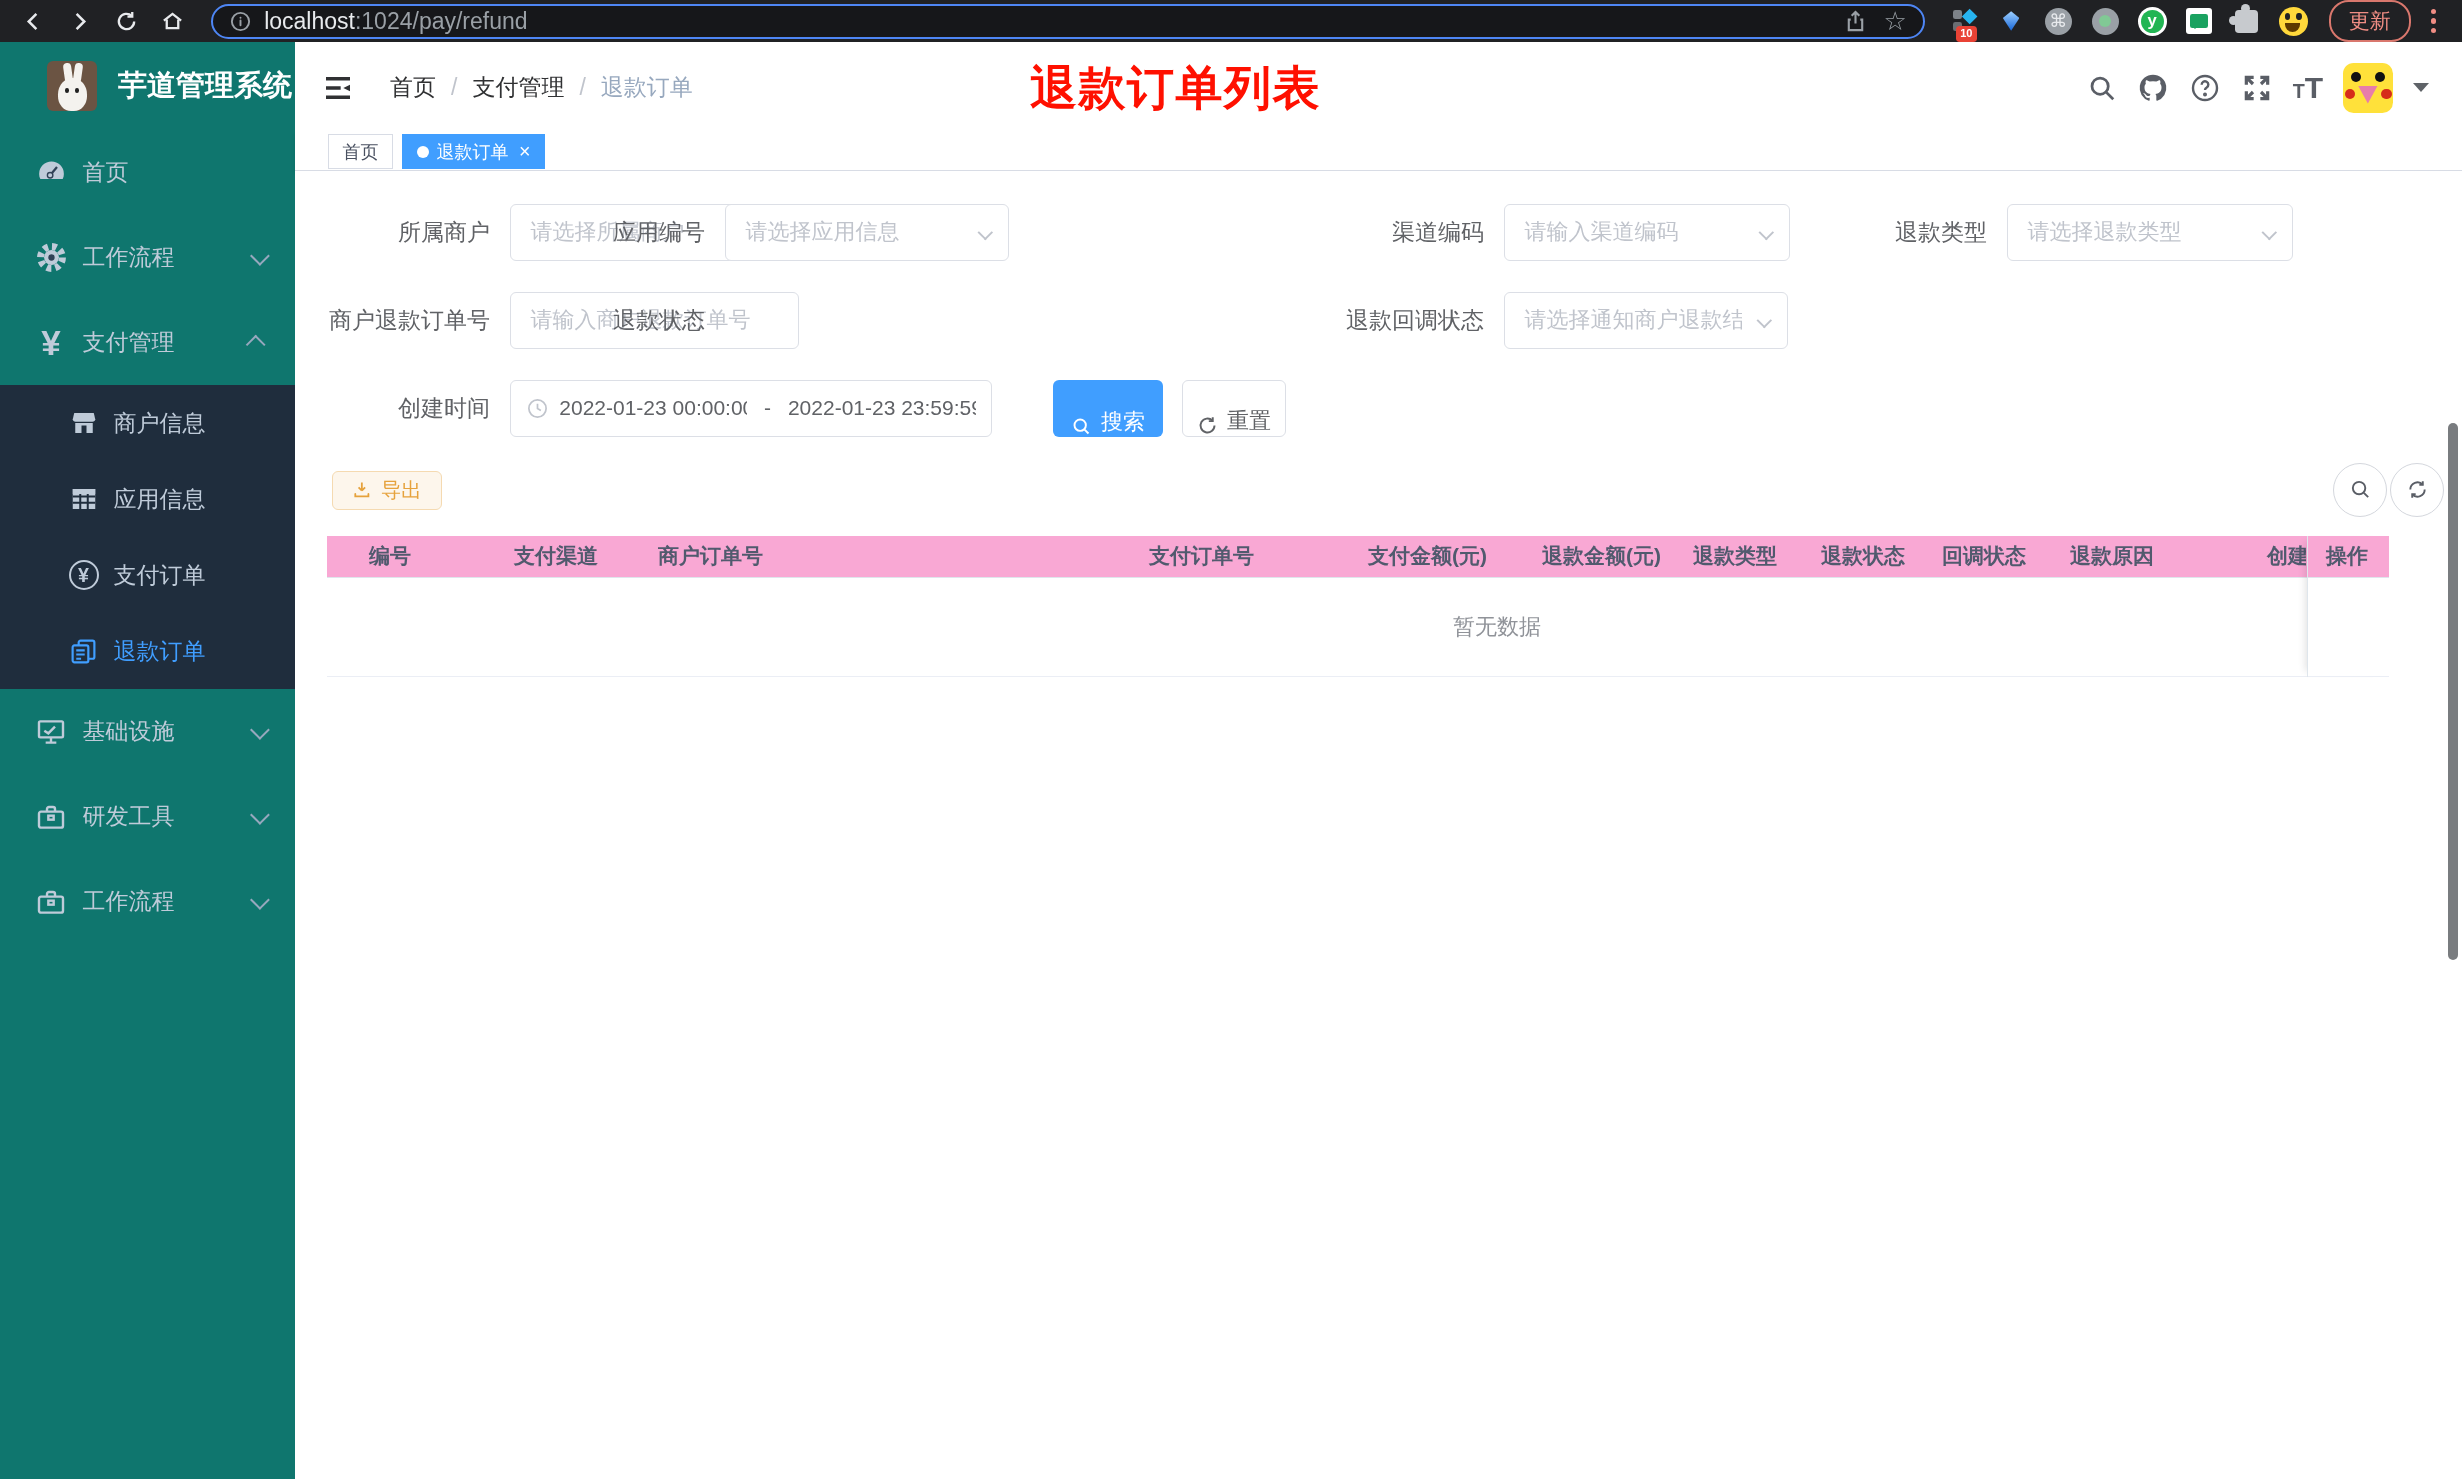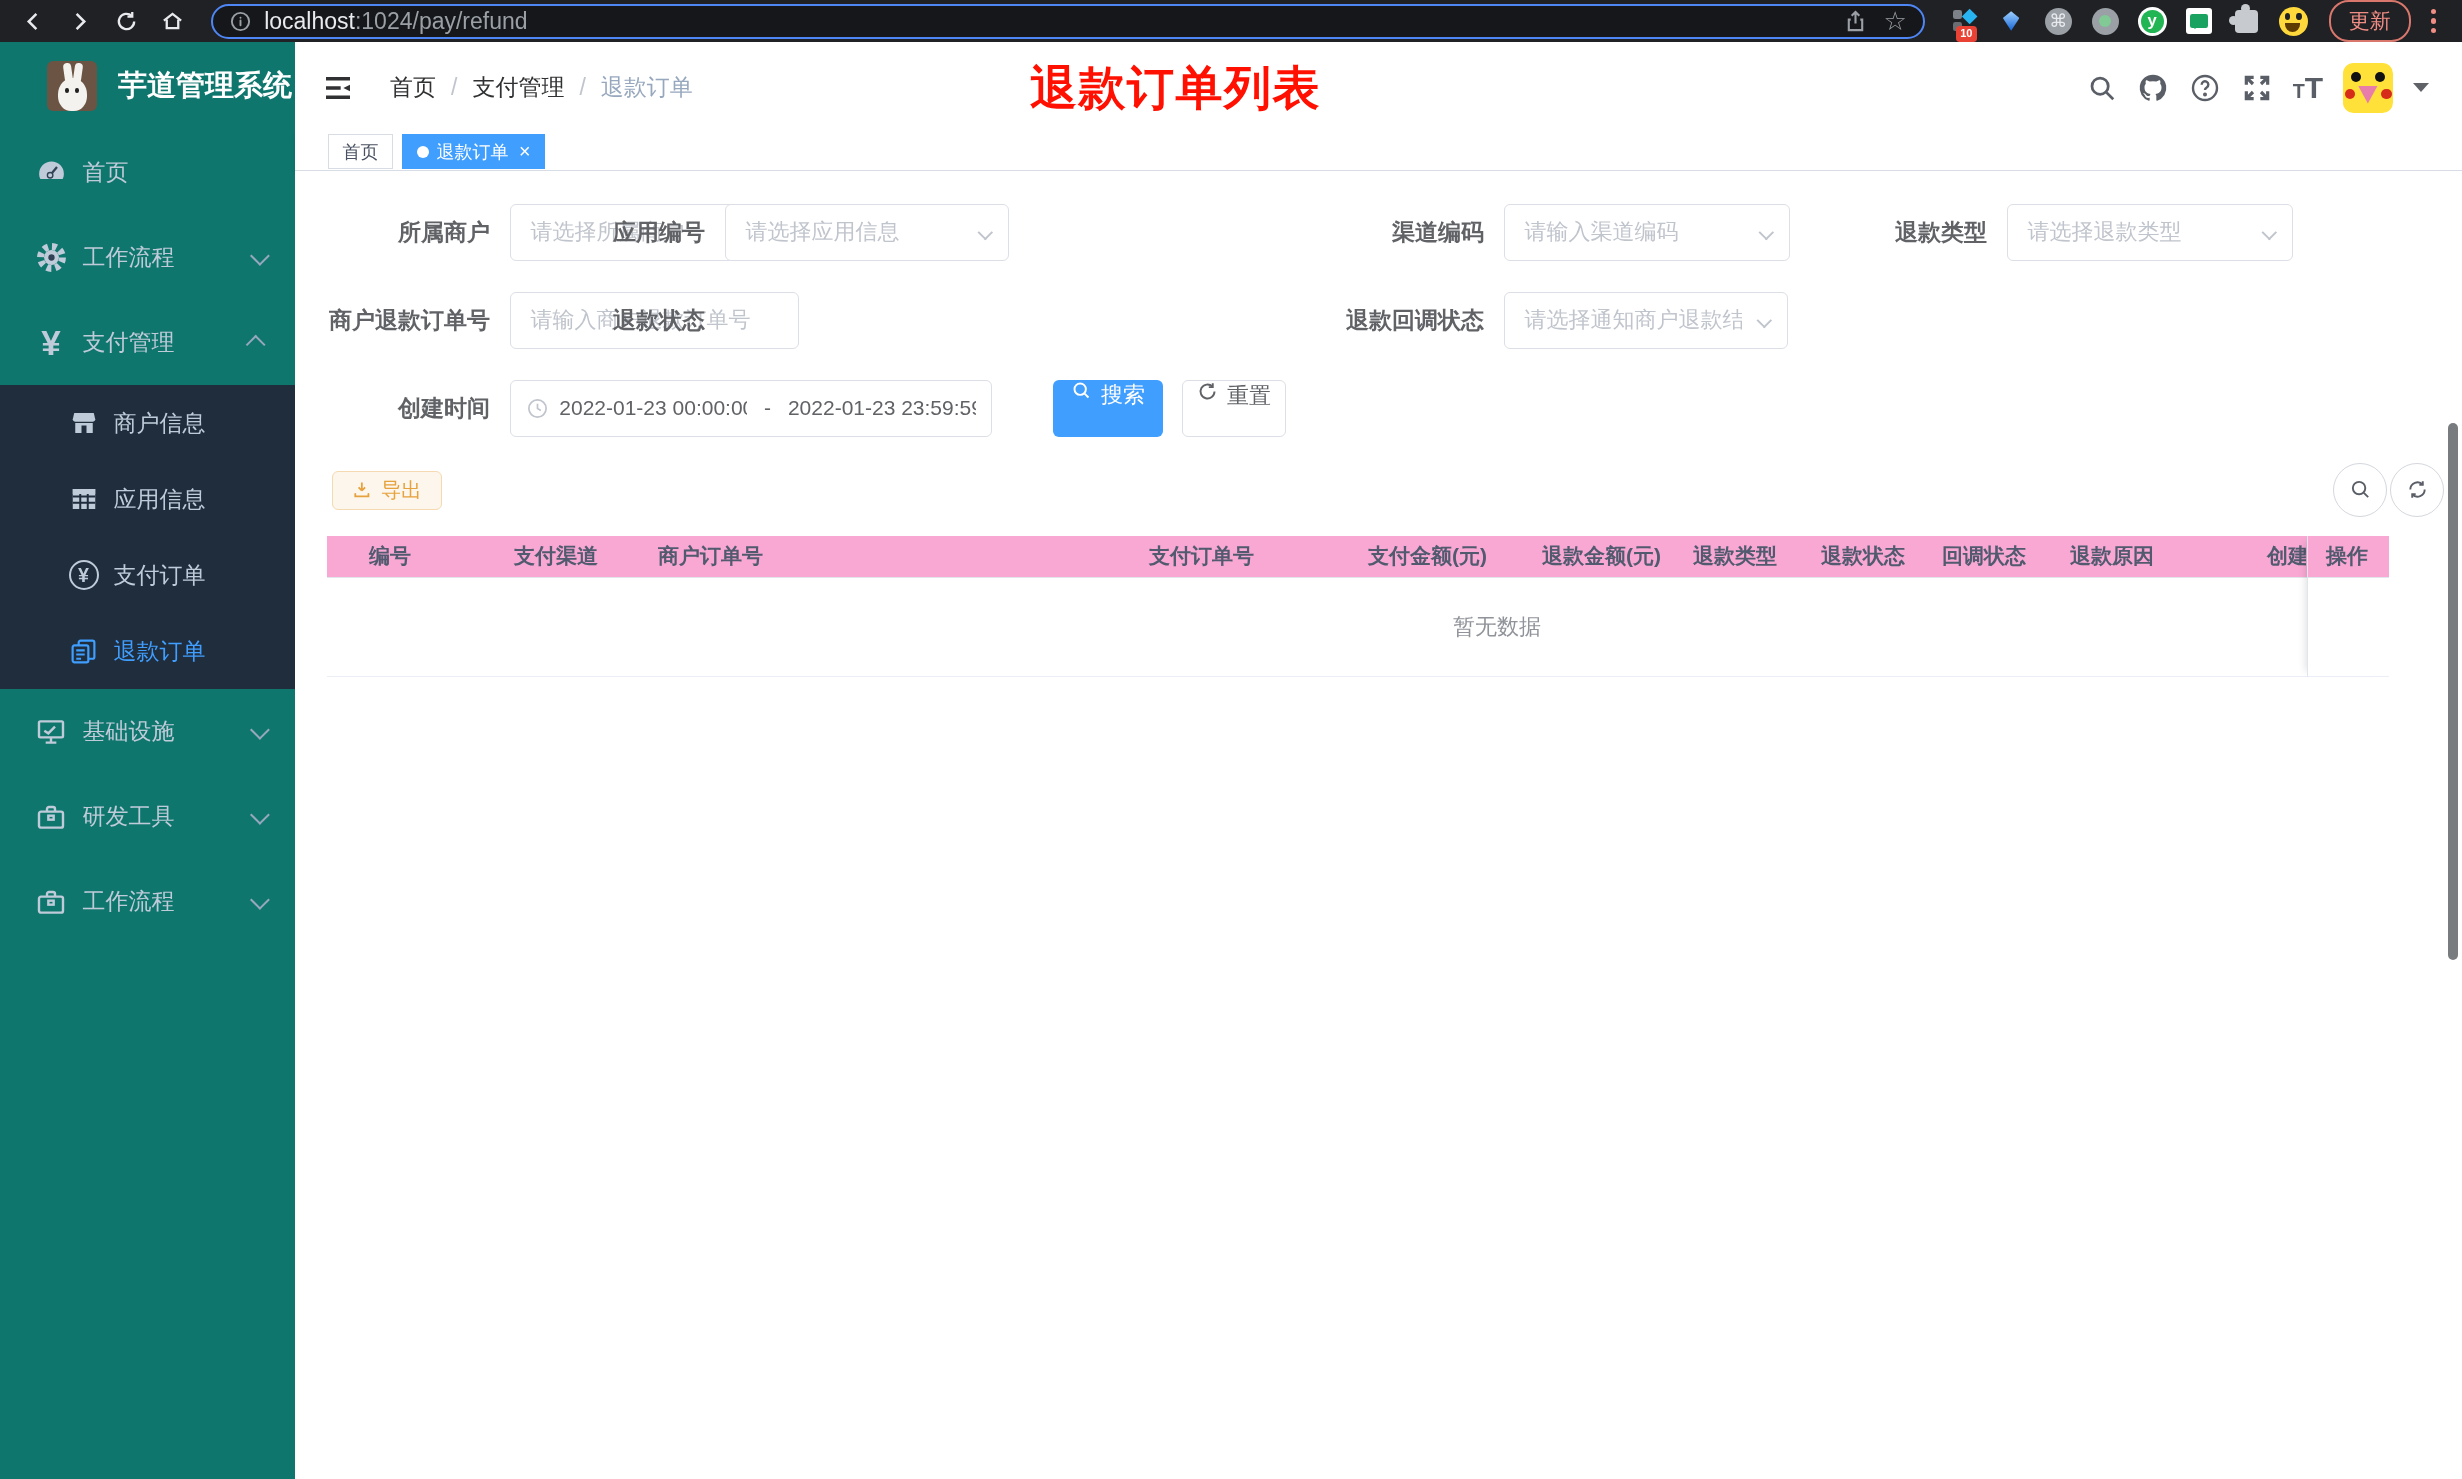--- a/index.html
+++ b/index.html
@@ -89,30 +89,30 @@
   .tag { height:35px; display:flex; align-items:center; gap:7.6px; border:0.8px solid #d8dce5; background:#fff; color:#495060; font-size:18px; padding:0 13.6px; cursor:pointer; }
   .tag.active { background:#409eff; border-color:#409eff; color:#fff; }
   .tag .dot { width:12px; height:12px; border-radius:50%; background:#fff; }
   .tag .tclose { font-size:19.7px; line-height:1; margin-left:3px; }
 
   
   .content { position:absolute; left:0; right:0; top:129px; bottom:0; background:#fff; }
   .filter { position:relative; margin:0 32px; padding-top:32.5px; }
   .frow { position:relative; height:57px; margin-bottom:31px; }
   .fitem { position:absolute; top:0; height:57px; display:flex; align-items:center; }
-  .flabel { font-size:23px; font-weight:700; color:#606266; text-align:right; margin-right:19.7px; white-space:nowrap; flex:0 0 auto; }
+  .flabel { font-size:23px; font-weight:400; color:#606266; text-align:right; margin-right:19.7px; white-space:nowrap; flex:0 0 auto; }
   .fctrl { position:relative; height:57px; }
   .fctrl input { width:100%; height:57px; border:1.5px solid #dcdfe6; border-radius:6px; padding:0 19.7px; font-size:22px; color:#606266; outline:none; background:#fff; font-family:inherit; }
   .fctrl input::placeholder { color:#c0c4cc; }
   .fctrl.select input { padding-right:45px; }
   .sel-arrow { position:absolute; right:18px; top:23px; width:10.6px; height:10.6px; border-right:2.3px solid #c0c4cc; border-bottom:2.3px solid #c0c4cc; transform:rotate(45deg); pointer-events:none; }
   .daterange { width:482px; height:57px; border:1.5px solid #dcdfe6; border-radius:6px; display:flex; align-items:center; padding:0 15px; gap:10.6px; color:#606266; font-size:21px; }
   .daterange .dval { width:190px; white-space:nowrap; overflow:hidden; }
   .daterange .dsep { color:#606266; width:19.7px; text-align:center; flex:0 0 auto; }
-  .btn { height:57px; border-radius:6px; display:flex; align-items:flex-start; justify-content:center; gap:9px; font-size:22px; cursor:pointer; border:none; font-family:inherit; }
+  .btn { height:57px; border-radius:6px; display:flex; align-items:flex-end; justify-content:center; gap:9px; font-size:22px; cursor:pointer; border:none; font-family:inherit; }
   .btn-primary { background:#409eff; color:#fff; width:110px; }
   .btn-plain { background:#fff; border:1.5px solid #dcdfe6; color:#606266; width:104px; }
 
   
   .toolbar { position:relative; margin:34px 32px 0; height:39px; }
   .btn-export { position:absolute; left:4.5px; top:0; height:39px; padding:0 19.7px; display:flex; align-items:center; gap:9px; background:#fdf6ec; border:1.5px solid #f5dab1; border-radius:6px; color:#e6a23c; font-size:20.4px; cursor:pointer; }
   .circ-btn { position:absolute; top:-7.6px; width:54px; height:54px; border:1.5px solid #d4d7dd; border-radius:50%; background:#fff; display:flex; align-items:center; justify-content:center; color:#5a5e66; cursor:pointer; }
   .circ-search { left:2006px; } .circ-refresh { left:2063px; }
 
   

